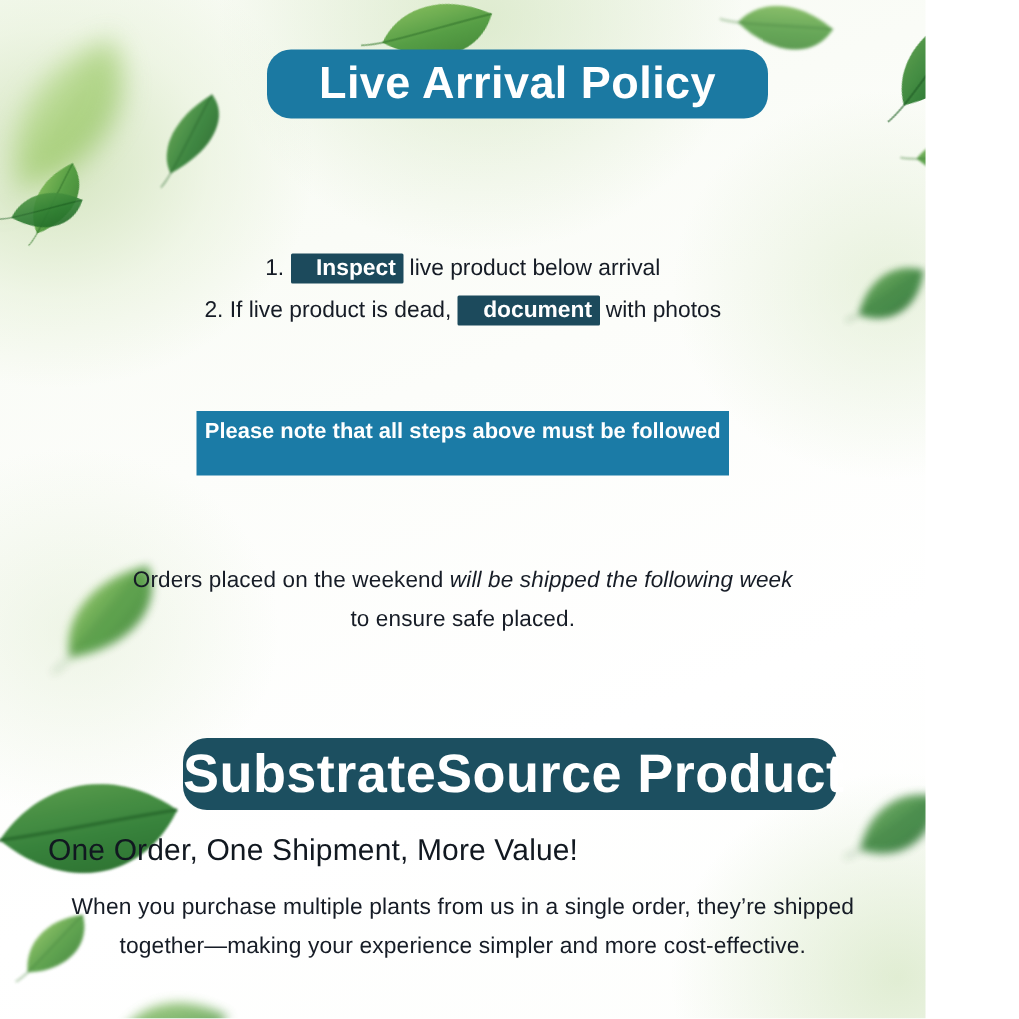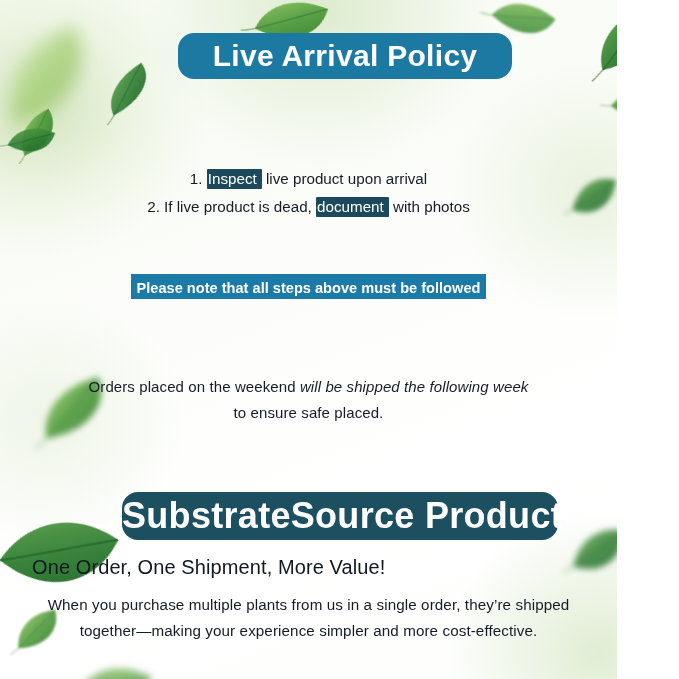--- a/index.html
+++ b/index.html
@@ -94,40 +94,40 @@
     top: 165px;
     text-align: center;
     color: #161c26;
     font-size: 15.2px;
     line-height: 28px;
   }
   .step { display: block; white-space: nowrap; }
   .hl {
     background: #1c4a5c;
     color: #ffffff;
-    font-weight: normal;
-    padding: 1px 5px 2px 1px;
+    font-weight: bold;
+    padding: 1px 5px 2px 17px;
     border-radius: 1px;
   }
 
   .please-note {
     position: absolute;
     left: 0;
     right: 0;
     top: 274px;
     text-align: center;
     line-height: 22px;
   }
   .please-note .pn-line {
     display: inline-block;
     background: #1b7ba6;
     color: #ffffff;
     font-weight: bold;
     font-size: 14.6px;
-    padding: 3px 6px 0 6px;
+    padding: 3px 6px 18px 6px;
     margin-bottom: 4px;
     white-space: nowrap;
   }
 
   .tagline {
     position: absolute;
     left: 0;
     right: 0;
     top: 556px;
     text-align: left;
@@ -386,21 +386,21 @@
     </div>
 
   <div class="content">
 
     <div class="banner banner-1">Live Arrival Policy</div>
 
 
     <div class="steps">
 
       <span class="step">
-        <span>1.</span><span></span>&nbsp;<span class="hl">Inspect</span><span> live product upon arrival</span>
+        <span>1.</span><span></span>&nbsp;<span class="hl">Inspect</span><span> live product below arrival</span>
       </span>
 
       <span class="step">
         <span>2.</span><span> If live product is dead, </span><span class="hl">document</span><span> with photos</span>
       </span>
 
 
     </div>
 
     <div class="please-note">

